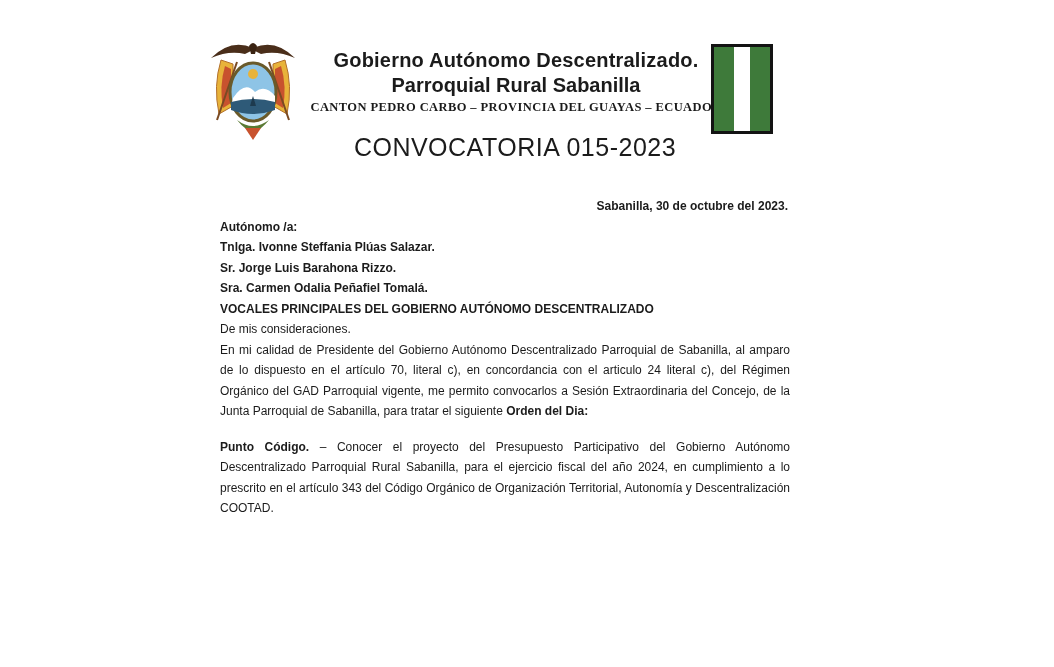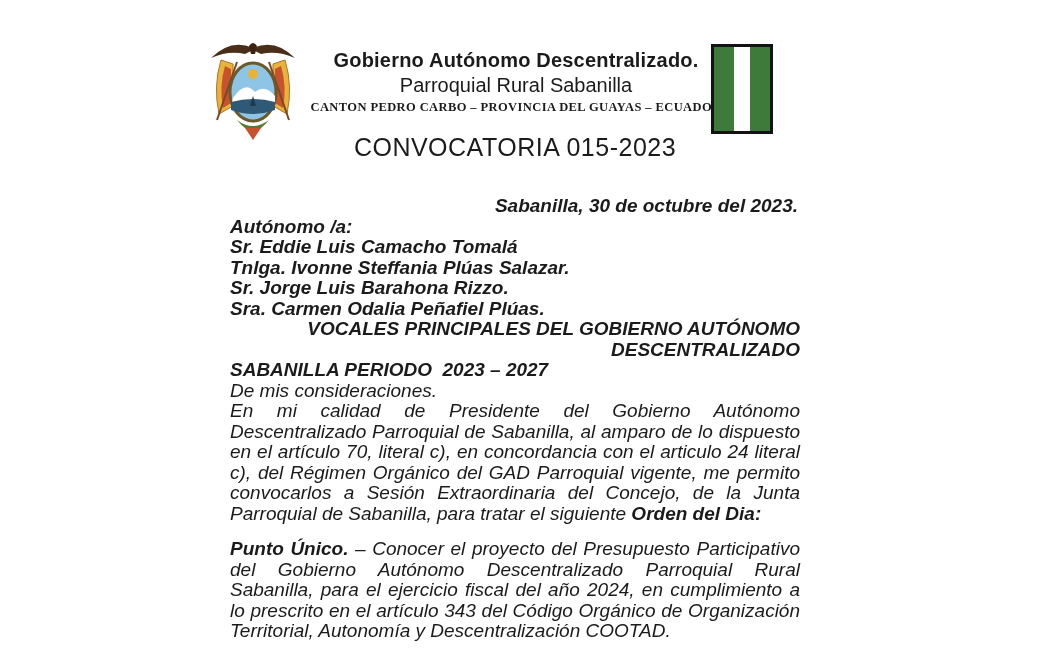--- a/index.html
+++ b/index.html
@@ -22,21 +22,21 @@
     position: absolute;
     left: 298px; top: 48px;
     width: 436px;
     text-align: center;
   }
   .org-line1 {
     font-size: 20px; font-weight: 700; line-height: 25px;
     letter-spacing: 0.2px;
   }
   .org-line2 {
-    font-size: 20px; font-weight: 400; line-height: 24px;
+    font-size: 20px; font-weight: 700; line-height: 24px;
   }
   .org-line3 {
     font-family: "Liberation Serif", serif;
     font-size: 12.5px; font-weight: 700;
     letter-spacing: 0.4px;
     margin-top: 3px;
     white-space: nowrap;
   }
   .flag {
     position: absolute;
@@ -53,34 +53,33 @@
     width: 570px;
     text-align: center;
     font-size: 25px;
     font-weight: 400;
     letter-spacing: 0.5px;
     white-space: nowrap;
   }
   
   .content {
     position: absolute;
-    left: 230px; top: 196px;
+    left: 220px; top: 196px;
     width: 570px;
-    font-size: 19px;
+    font-size: 12px;
     line-height: 20.5px;
-    font-style: italic;
   }
   .date-line {
     text-align: right;
     font-weight: 700;
     padding-right: 2px;
   }
   .bold { font-weight: 700; }
   .recipients-block div { font-weight: 700; }
-  .vocales-line { font-weight: 700; text-align: right; }
+  .vocales-line { font-weight: 700; }
   .periodo-line { font-weight: 700; white-space: pre; }
   .greeting { margin-top: 0; }
   .para {
     margin: 0;
     text-align: justify;
   }
   .para-punto {
     margin: 15px 0 0 0;
     text-align: justify;
   }
@@ -127,28 +126,26 @@
     <div class="stripe-green" style="background: rgb(62, 122, 58);"></div>
   </div>
 
   <div class="doc-title">CONVOCATORIA 015-2023</div>
 
   <div class="content">
     <div class="date-line">Sabanilla, 30 de octubre del 2023.</div>
 
     <div class="recipients-block">
       <div>Autónomo /a:</div>
-      <div>Sr. Eddie Luis Camacho Tomalá</div>
       <div>Tnlga. Ivonne Steffania Plúas Salazar.</div>
       <div>Sr. Jorge Luis Barahona Rizzo.</div>
-      <div>Sra. Carmen Odalia Peñafiel Plúas.</div>
+      <div>Sra. Carmen Odalia Peñafiel Tomalá.</div>
       <div class="vocales-line">VOCALES PRINCIPALES DEL GOBIERNO AUTÓNOMO DESCENTRALIZADO</div>
-      <div class="periodo-line">SABANILLA PERIODO  2023 – 2027</div>
     </div>
 
     <div class="greeting">De mis consideraciones.</div>
 
     <p class="para"><span>En mi calidad de Presidente del Gobierno Autónomo Descentralizado Parroquial de Sabanilla, al amparo de lo dispuesto en el artículo 70, literal c), en concordancia con el articulo 24 literal c), del Régimen Orgánico del GAD Parroquial vigente, me permito convocarlos a Sesión Extraordinaria del Concejo, de la Junta Parroquial de Sabanilla, para tratar el siguiente </span><span class="bold">Orden del Dia:</span></p>
 
-    <p class="para-punto"><span class="bold">Punto Único.</span><span> – Conocer el proyecto del Presupuesto Participativo del Gobierno Autónomo Descentralizado Parroquial Rural Sabanilla, para el ejercicio fiscal del año 2024, en cumplimiento a lo prescrito en el artículo 343 del Código Orgánico de Organización Territorial, Autonomía y Descentralización COOTAD.</span></p>
+    <p class="para-punto"><span class="bold">Punto Código.</span><span> – Conocer el proyecto del Presupuesto Participativo del Gobierno Autónomo Descentralizado Parroquial Rural Sabanilla, para el ejercicio fiscal del año 2024, en cumplimiento a lo prescrito en el artículo 343 del Código Orgánico de Organización Territorial, Autonomía y Descentralización COOTAD.</span></p>
   </div>
 
 </div>
 
 </body></html>

